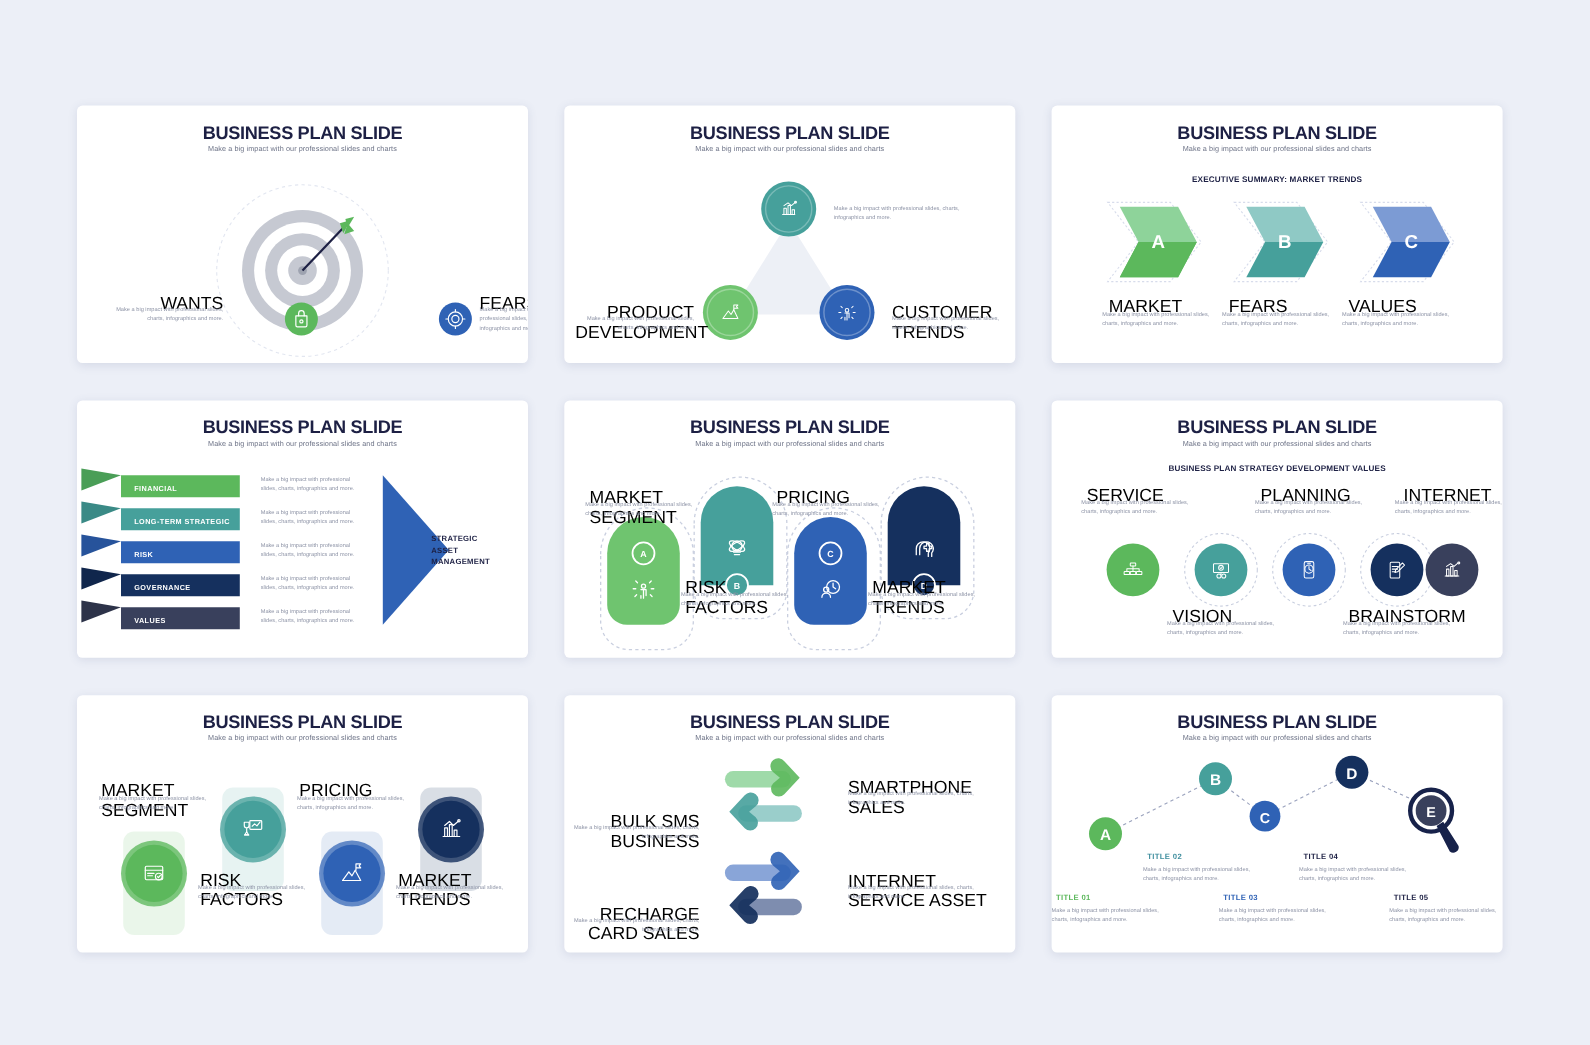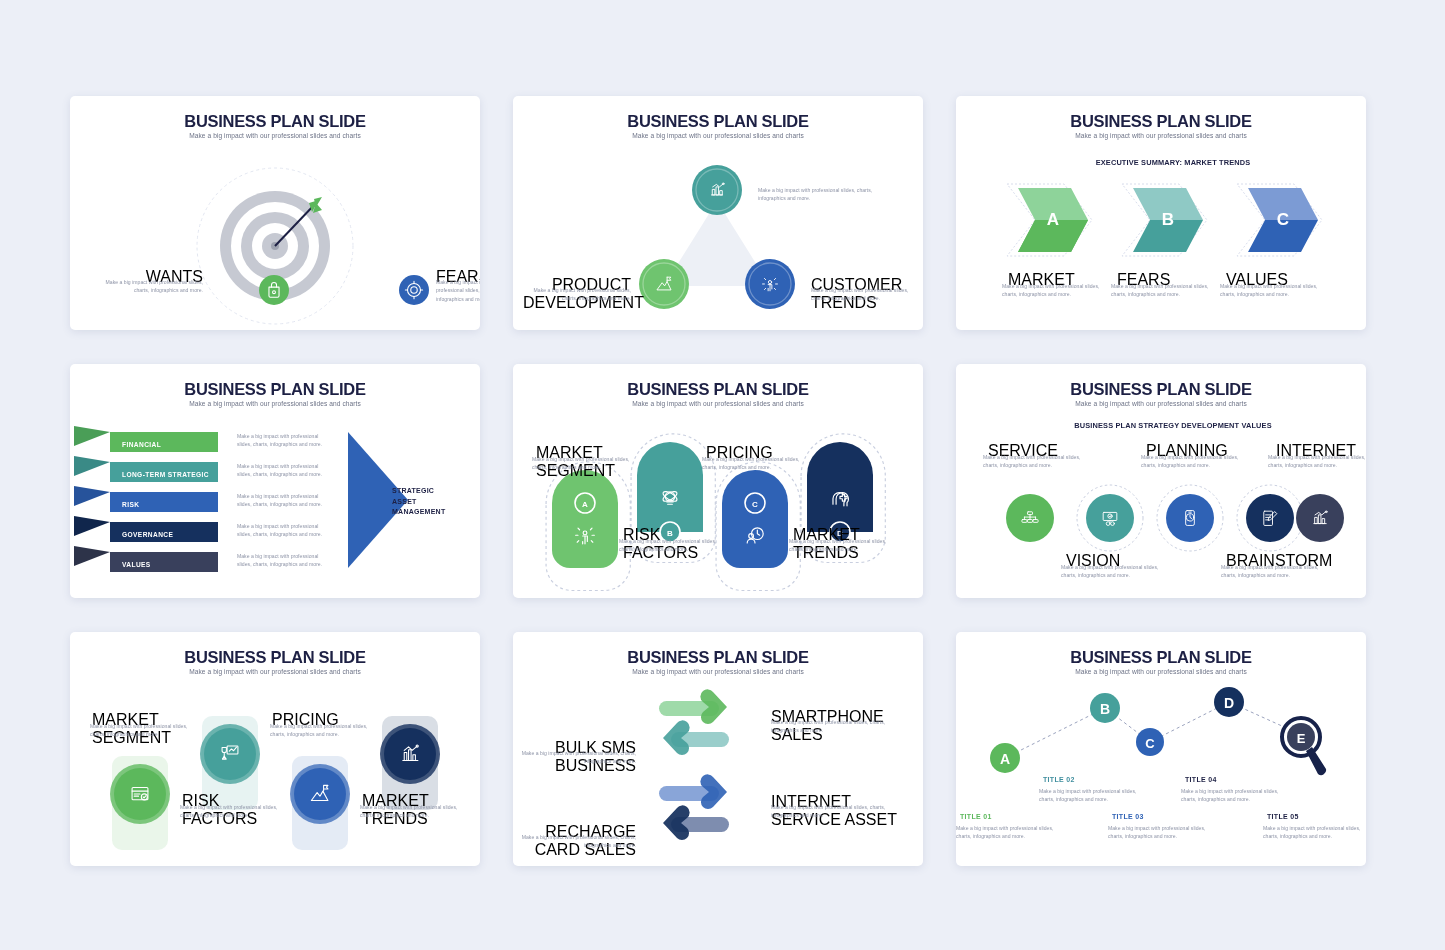--- a/index.html
+++ b/index.html
@@ -33,21 +33,21 @@
     color: #1d2044;
   }
   .s-sub {
     position: absolute; top: 36px; left: 0; width: 100%;
     text-align: center;
     font-size: 6.6px; color: #6d7387; letter-spacing: 0.08px;
   }
   .s-head2 {
     position: absolute; left: 0; width: 100%;
     text-align: center;
-    font-size: 7.4px; font-weight: bold; color: #1d2044; letter-spacing: 0.15px; margin-left: 12px;
+    font-size: 7.4px; font-weight: bold; color: #1d2044; letter-spacing: 0.15px;
   }
   .lbl { font-size: 7px; font-weight: bold; color: #1d2044; letter-spacing: 0.25px; }
   .body { font-size: 5.1px; color: #8d93a6; line-height: 1.62; letter-spacing: 0.02px; }
   .ctr { text-align: left; }
   .rgt { text-align: right; }
   .abs { position: absolute; }
   svg { display: block; overflow: visible; }
   .ic { fill: none; stroke: #ffffff; stroke-width: 1.5; stroke-linecap: round; stroke-linejoin: round; }
   .badge-txt { fill: #fff; font-family: "Liberation Sans", sans-serif; font-weight: bold; }
 </style>

